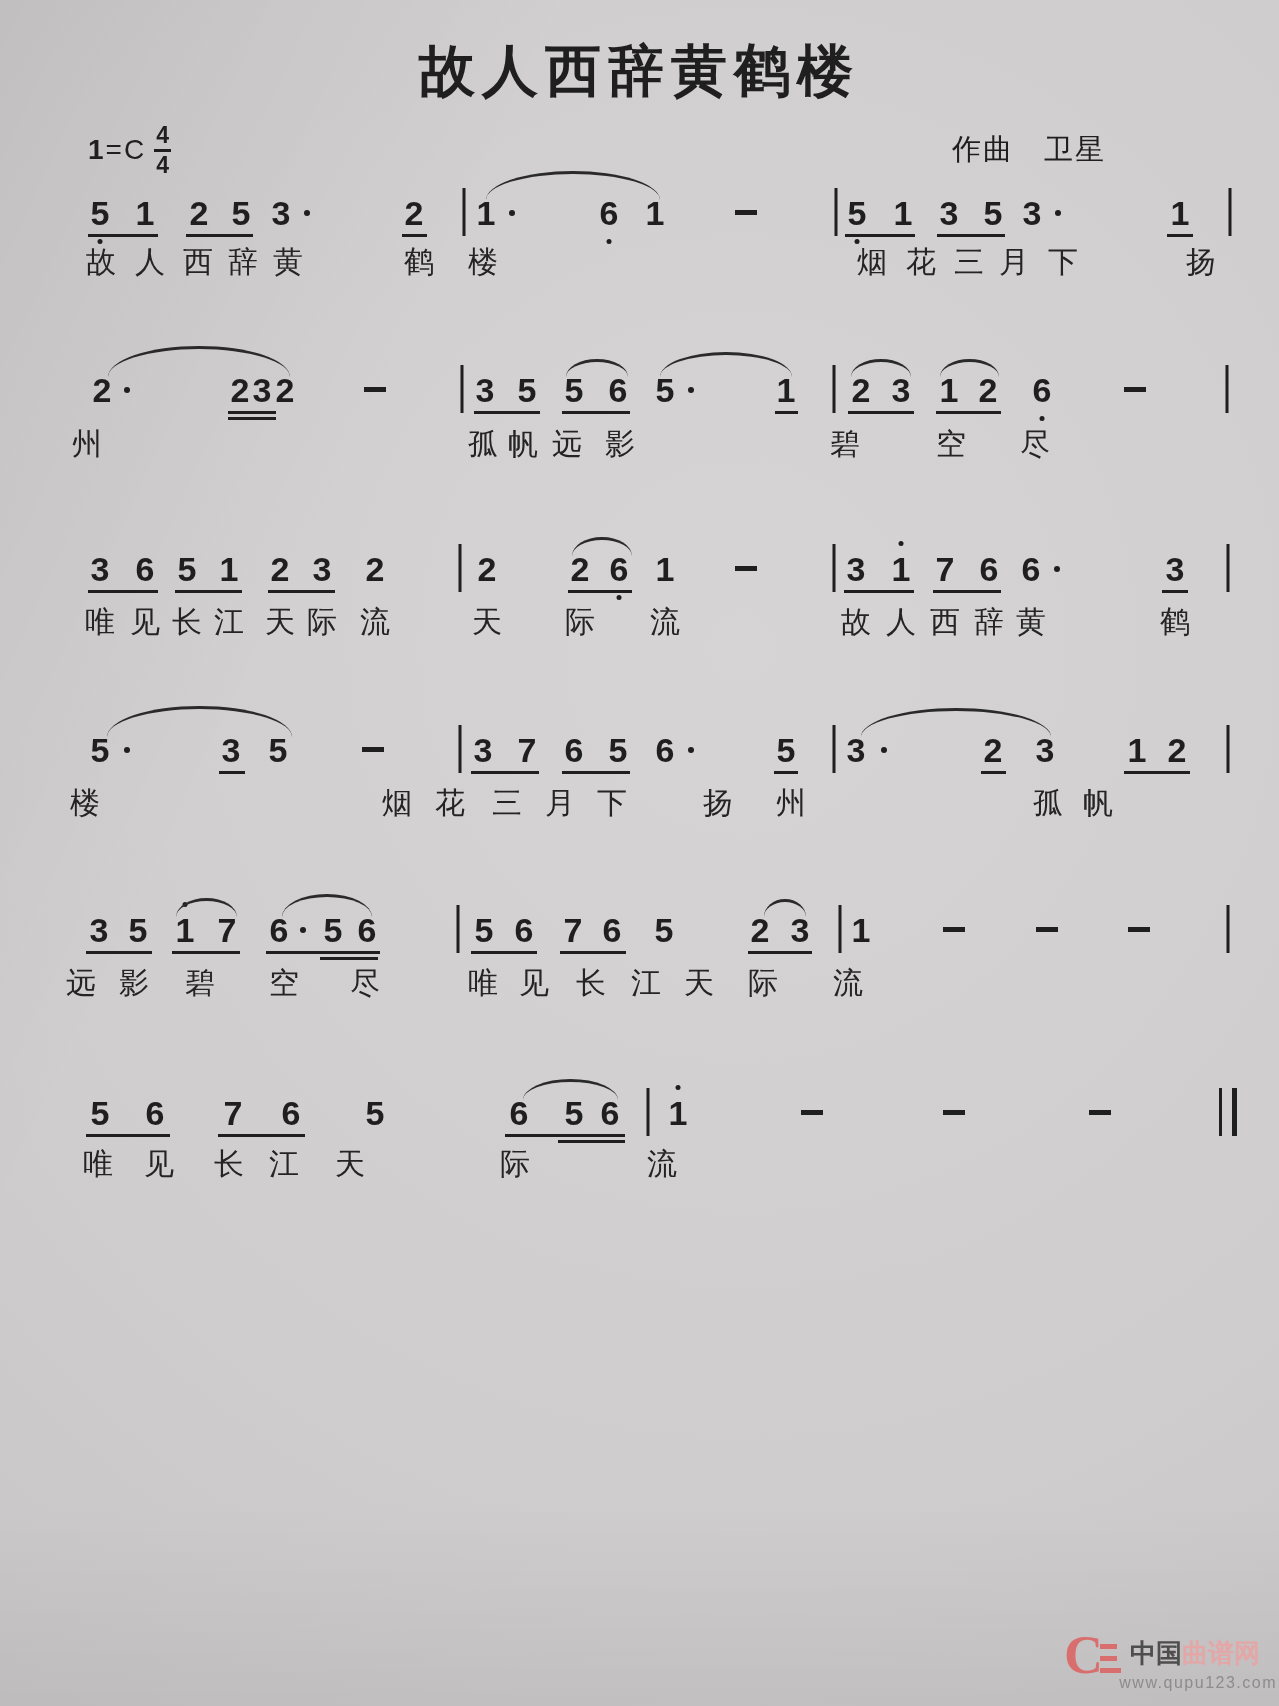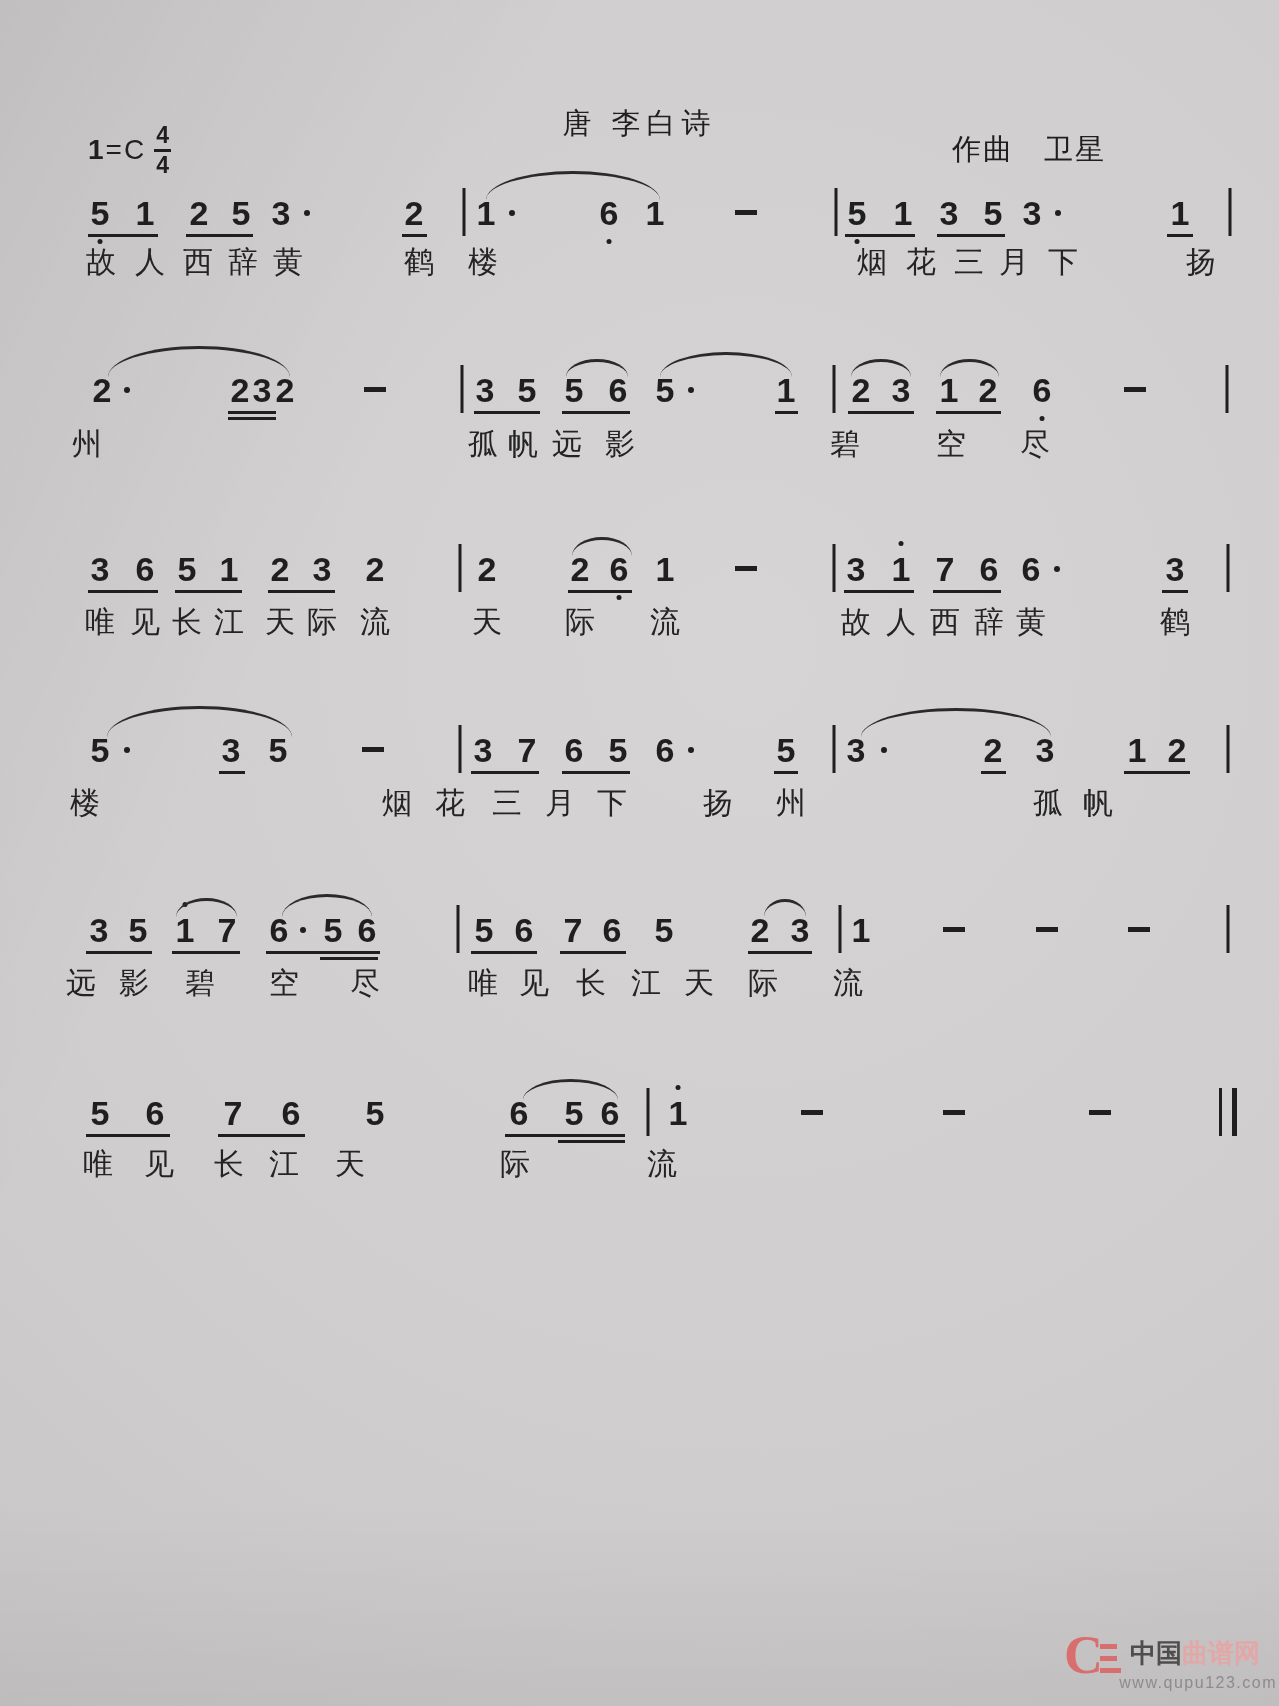--- a/index.html
+++ b/index.html
@@ -47,21 +47,21 @@
   .wm-bar.b1{top:12px;} .wm-bar.b2{top:24px;} .wm-bar.b3{top:36px;width:21px;}
   .wm-text{position:absolute;left:70px;top:4px;font-size:26px;font-weight:700;white-space:nowrap;}
   .wm-dark{color:#4f4e4e;} .wm-light{color:var(--brand-pink,#e4a7a7);}
   .wm-url{position:absolute;right:2px;top:42px;font-size:16px;letter-spacing:1.5px;color:var(--brand-gray,#8d8b8b);}
 </style>
 </head>
 <body>
 
 <div class="sheet">
 
-  <div class="subtitle">唐 李白诗</div>
+  <div class="title">故人西辞黄鹤楼</div>
 
   <div class="keysig">
     <span>1</span>
       <span class="eq">=</span>
       <span class="letter">C</span>
     <span class="frac">
       <span class="fn">4</span>
       <span class="frac-bar"></span>
       <span class="fn">4</span>
     </span>

